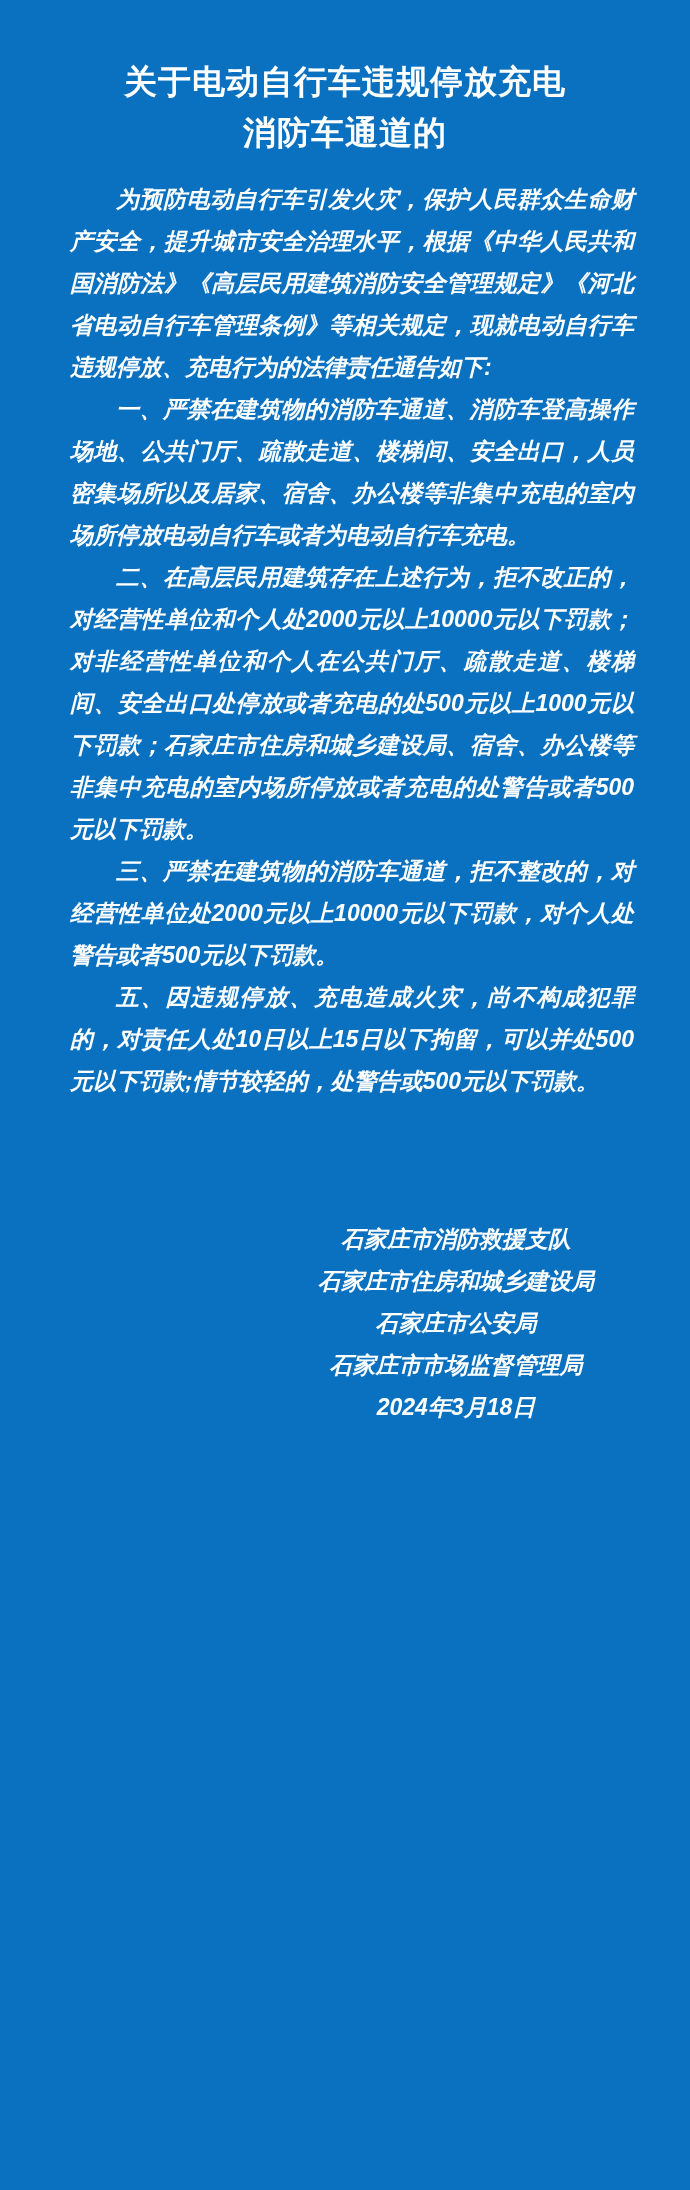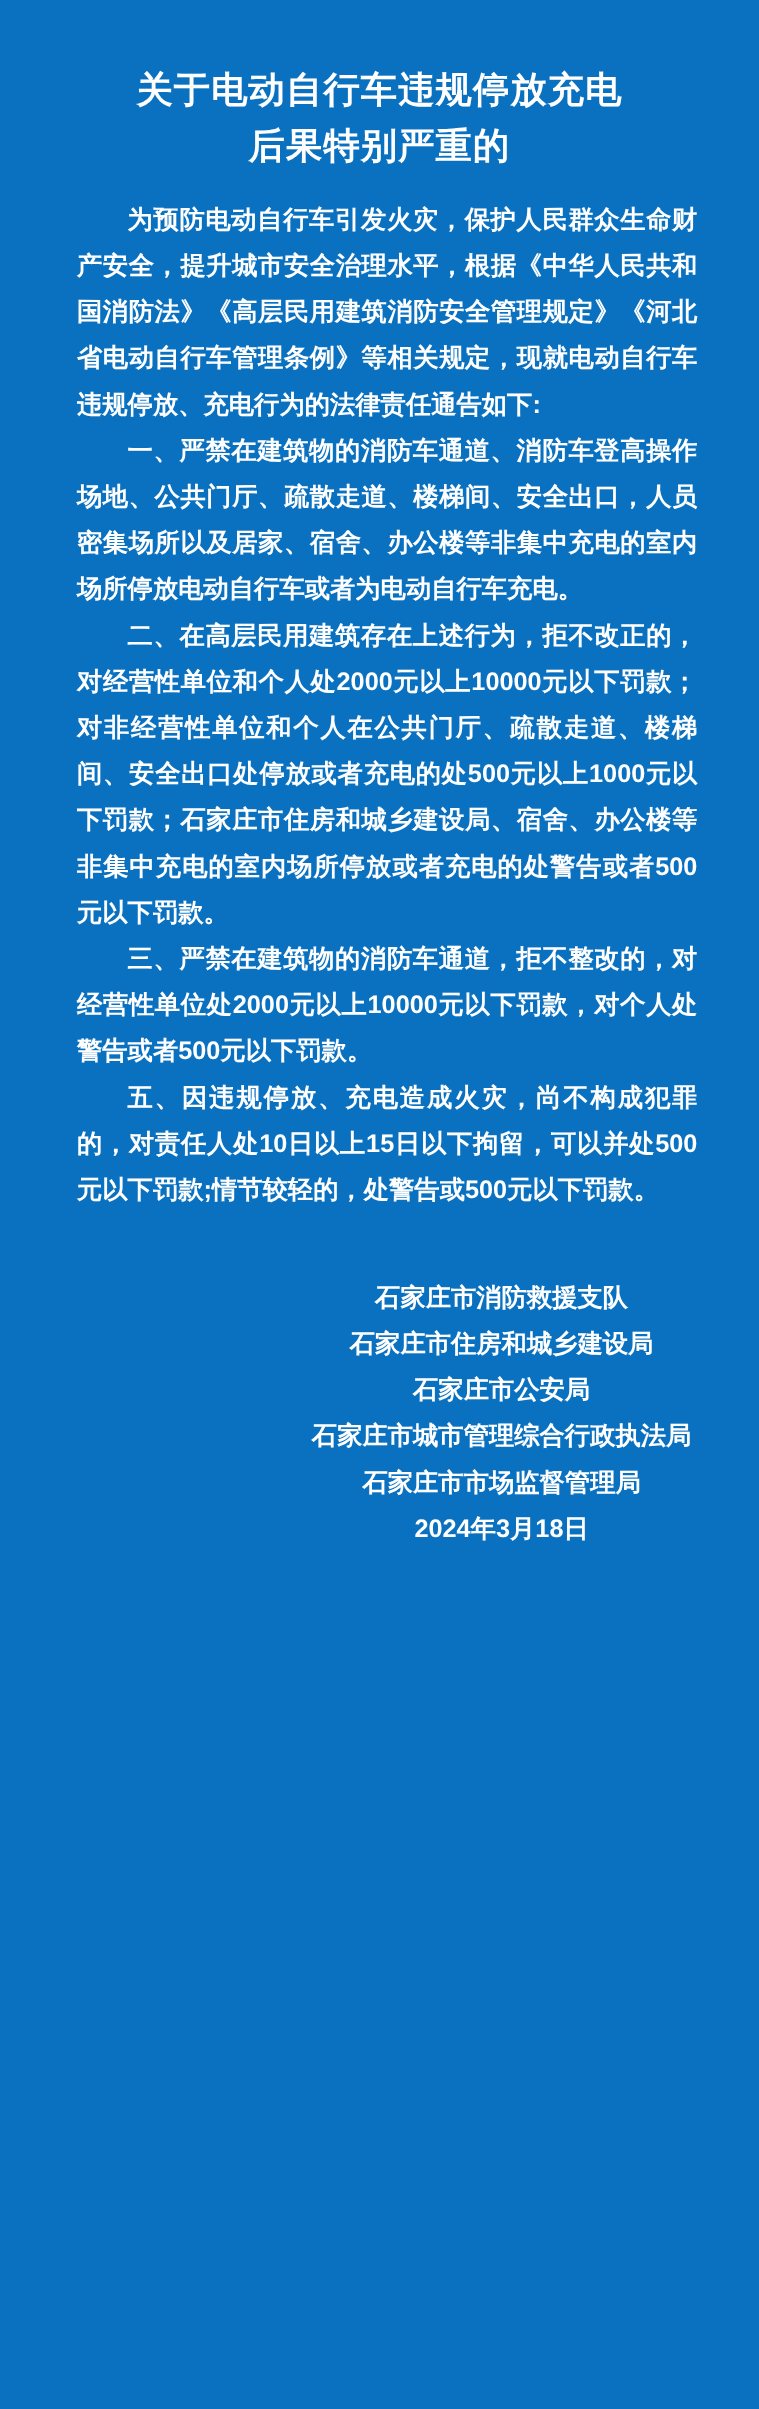--- a/index.html
+++ b/index.html
@@ -19,62 +19,63 @@
     text-align: center;
     font-size: 33px;
     line-height: 51px;
     letter-spacing: 1px;
   }
   .title .t-line { display: block; }
   .body {
     margin-top: 20px;
     padding-left: 70px;
     padding-right: 56px;
+    font-style: italic;
   }
   .body p {
     font-size: 23px;
     line-height: 42px;
     text-align: justify;
     text-justify: inter-ideograph;
     text-indent: 2em;
     word-break: break-all;
   }
   .signatures {
-    margin-top: 56px;
+    margin-top: 116px;
     margin-left: 246px;
     width: 420px;
     text-align: center;
+    font-style: italic;
   }
   .signatures .sig-line,
   .signatures .date-line {
     font-size: 23px;
     line-height: 42px;
     white-space: nowrap;
   }
 </style>
 </head>
 <body>
 
 <div class="page">
 
   <h1 class="title">
     <span class="t-line">关于电动自行车违规停放充电</span>
-    <span class="t-line">后果特别严重的</span>
+    <span class="t-line">消防车通道的</span>
   </h1>
 
   <div class="body">
     <p>为预防电动自行车引发火灾，保护人民群众生命财产安全，提升城市安全治理水平，根据《中华人民共和国消防法》《高层民用建筑消防安全管理规定》《河北省电动自行车管理条例》等相关规定，现就电动自行车违规停放、充电行为的法律责任通告如下:</p>
     <p>一、严禁在建筑物的消防车通道、消防车登高操作场地、公共门厅、疏散走道、楼梯间、安全出口，人员密集场所以及居家、宿舍、办公楼等非集中充电的室内场所停放电动自行车或者为电动自行车充电。</p>
     <p>二、在高层民用建筑存在上述行为，拒不改正的，对经营性单位和个人处2000元以上10000元以下罚款；对非经营性单位和个人在公共门厅、疏散走道、楼梯间、安全出口处停放或者充电的处500元以上1000元以下罚款；石家庄市住房和城乡建设局、宿舍、办公楼等非集中充电的室内场所停放或者充电的处警告或者500元以下罚款。</p>
     <p>三、严禁在建筑物的消防车通道，拒不整改的，对经营性单位处2000元以上10000元以下罚款，对个人处警告或者500元以下罚款。</p>
     <p>五、因违规停放、充电造成火灾，尚不构成犯罪的，对责任人处10日以上15日以下拘留，可以并处500元以下罚款;情节较轻的，处警告或500元以下罚款。</p>
   </div>
 
   <div class="signatures">
     <div class="sig-line">石家庄市消防救援支队</div>
     <div class="sig-line">石家庄市住房和城乡建设局</div>
     <div class="sig-line">石家庄市公安局</div>
-    <div class="sig-line">石家庄市城市管理综合行政执法局</div>
     <div class="sig-line">石家庄市市场监督管理局</div>
     <div class="date-line">2024年3月18日</div>
   </div>
 
 </div>
 
 </body></html>

